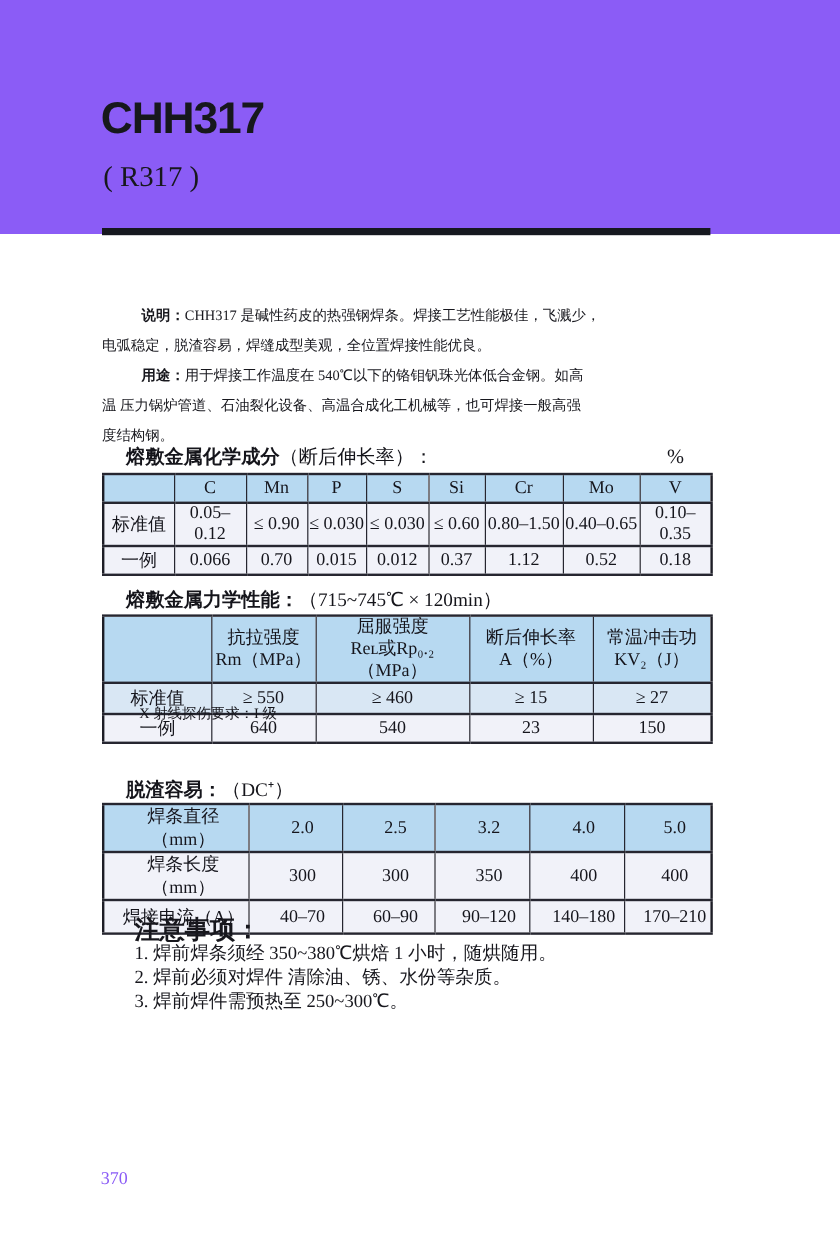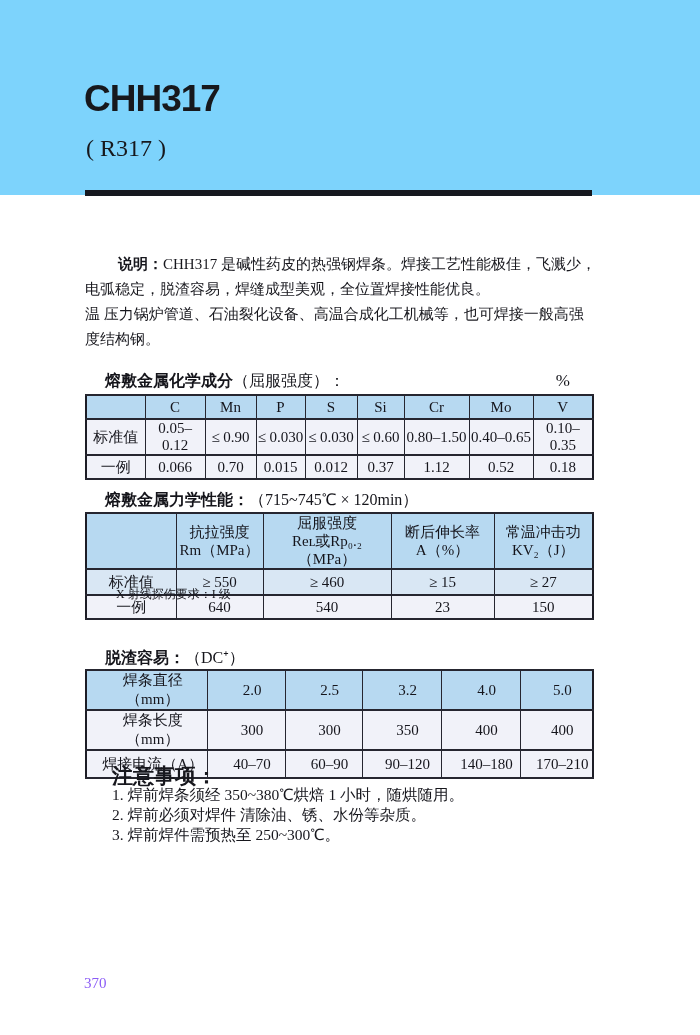--- a/index.html
+++ b/index.html
@@ -3,31 +3,31 @@
 <meta charset="utf-8">
 <style>
   html,body{margin:0;padding:0;background:#ffffff;}
   .page{
     position:relative;width:700px;height:1035px;background:#ffffff;overflow:hidden;
     font-family:"Liberation Serif",serif;color:#141419;
   }
   .hei{font-family:"Liberation Sans",sans-serif;font-weight:bold;}
 
   
-  .header{position:absolute;left:0;top:0;width:700px;height:195px;background:#7dd3fc;}
+  .header{position:absolute;left:0;top:0;width:700px;height:195px;background:#8b5cf6;}
   .model{position:absolute;left:84px;top:80px;font-family:"Liberation Sans",sans-serif;
          font-weight:700;font-size:37px;letter-spacing:-1px;color:#17181c;line-height:1;}
   .alias{position:absolute;left:86px;top:134px;font-size:24px;color:#17181c;line-height:1.2;}
   .standards{position:absolute;left:391px;top:98px;font-size:15px;line-height:23px;color:#15161b;white-space:nowrap;}
   .standards .lab{font-family:"Liberation Sans",sans-serif;font-weight:bold;}
   .std-indent{padding-left:62px;}
   .navy-bar{position:absolute;left:85px;top:190px;width:507px;height:6px;background:#16181f;}
 
   
-  .desc{position:absolute;left:85px;top:251px;width:512px;font-size:15px;line-height:25px;color:#17171d;}
+  .desc{position:absolute;left:85px;top:251px;width:512px;font-size:12px;line-height:25px;color:#17171d;}
   .desc p{margin:0;}
   .line{display:block;}
   .indent{padding-left:33px;}
 
   
   .sec-title{position:absolute;left:85px;width:507px;font-size:16px;color:#15151b;white-space:nowrap;}
   .sec-title .lead{margin-left:20px;}
   .unit{position:absolute;right:22px;top:0;font-size:17px;}
 
   
@@ -68,27 +68,28 @@
     <div class="alias">( R317 )</div>
     <div class="navy-bar"></div>
   </div>
 
   <div class="desc">
     <p>
       <span class="line indent"><span class="hei">说明：</span><span>CHH317 是碱性药皮的热强钢焊条。焊接工艺性能极佳，飞溅少，</span></span>
       <span class="line">电弧稳定，脱渣容易，焊缝成型美观，全位置焊接性能优良。</span>
     </p>
     <p>
+      <span class="line indent"><span class="hei">用途：</span><span>用于焊接工作温度在 540℃以下的铬钼钒珠光体低合金钢。如高</span></span>
       <span class="line">温 压力锅炉管道、石油裂化设备、高温合成化工机械等，也可焊接一般高强</span>
       <span class="line">度结构钢。</span>
     </p>
   </div>
 
   <div class="sec-title" style="top:371px;">
-    <span class="hei lead">熔敷金属化学成分</span><span>（屈服强度）：</span>
+    <span class="hei lead">熔敷金属化学成分</span><span>（断后伸长率）：</span>
     <span class="unit">%</span>
   </div>
   <table class="tbl" id="chem-table">
     <colgroup>
       <col style="width:59px">
         <col style="width:60px">
         <col style="width:51px">
         <col style="width:49px">
       <col style="width:52px">
         <col style="width:47px">

